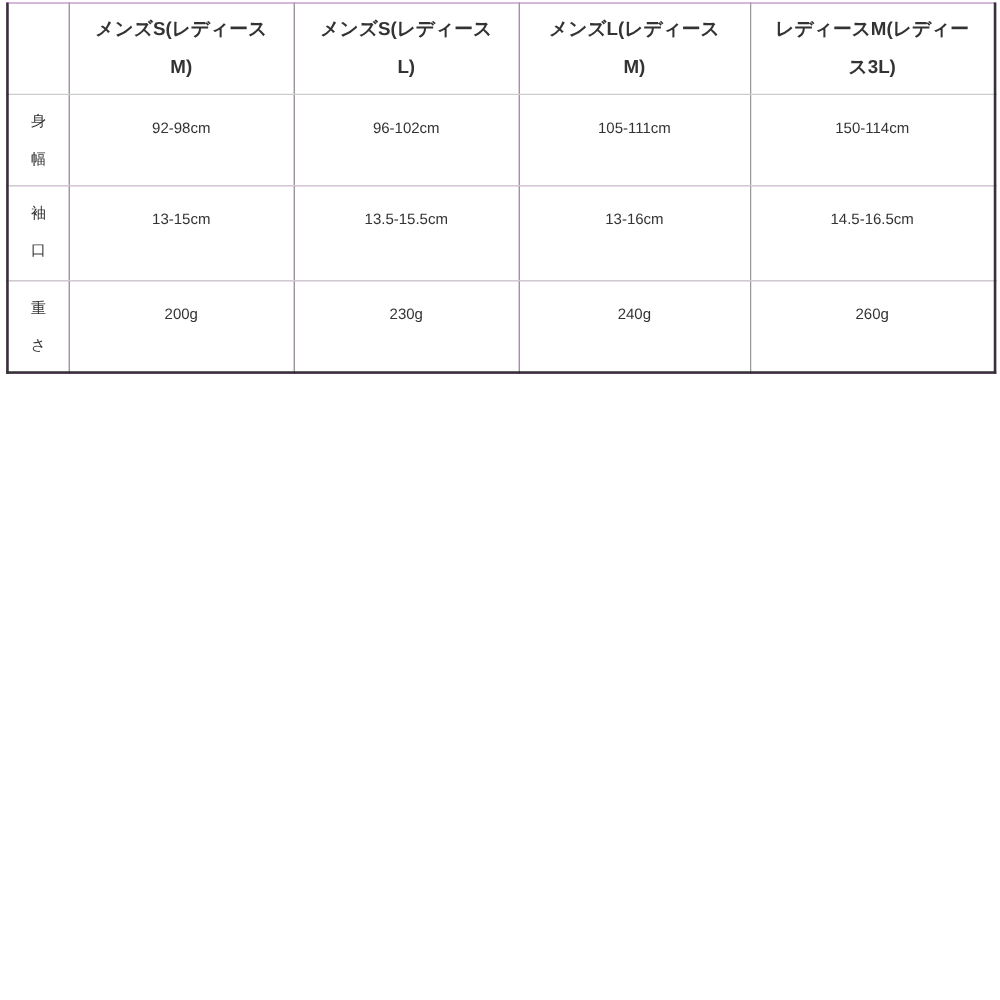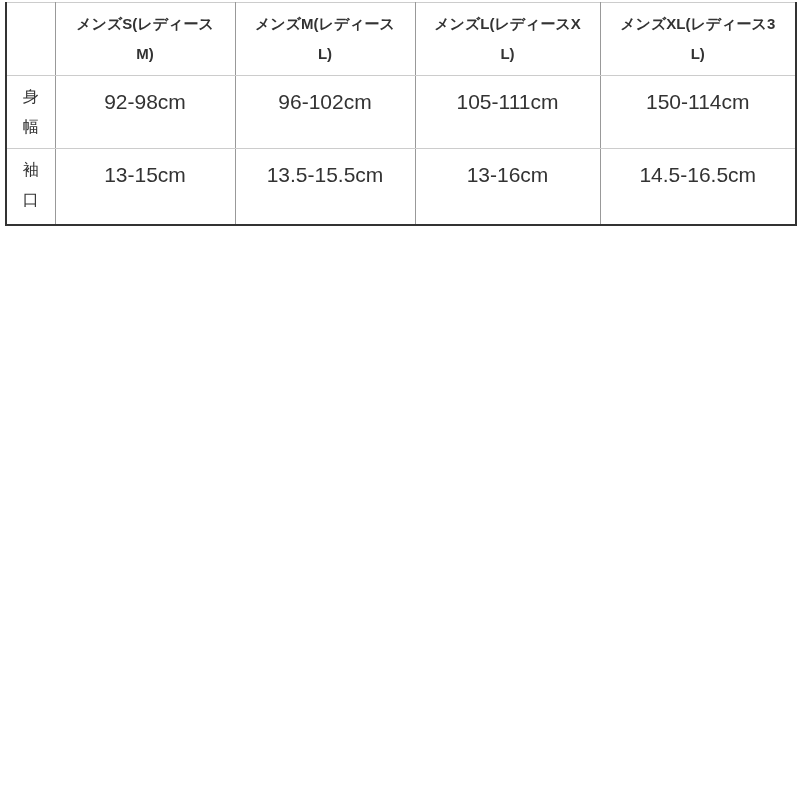--- a/index.html
+++ b/index.html
@@ -41,28 +41,28 @@
     font-weight: bold;
     padding: 6px 16px;
     word-break: break-all;
   }
   
   table.size-chart th.corner {
     padding: 0;
   }
   
   table.size-chart th.row-label {
-    font-size: 16px;
+    font-size: 12px;
     font-weight: normal;
     padding: 6px 13px;
     word-break: break-all;
   }
   
   table.size-chart td.value {
-    font-size: 21px;
+    font-size: 12px;
     padding: 11px 6px 6px 6px;
   }
   tr.r-head { height: 68px; }
   tr.r-0 { height: 72px; }
   tr.r-1 { height: 73px; }
   tr.r-2 { height: 76px; }
   tr.r-3 { height: 73px; }
 </style>
 </head>
 <body>
@@ -72,34 +72,41 @@
     <col style="width:49px">
     <col style="width:180px">
     <col style="width:180px">
     <col style="width:185px">
     <col style="width:196px">
   </colgroup>
   <thead>
     <tr class="r-head">
       <th class="corner"></th>
       <th class="col-head">メンズS(レディースM)</th>
-      <th class="col-head">メンズM(レディースL)</th>
-      <th class="col-head">メンズL(レディースXL)</th>
-      <th class="col-head">メンズXL(レディース3L)</th>
+      <th class="col-head">メンズS(レディースL)</th>
+      <th class="col-head">メンズL(レディースM)</th>
+      <th class="col-head">レディースM(レディース3L)</th>
     </tr>
   </thead>
   <tbody>
     <tr class="r-0">
       <th class="row-label">身幅</th>
       <td class="value">92-98cm</td>
       <td class="value">96-102cm</td>
       <td class="value">105-111cm</td>
       <td class="value">150-114cm</td>
     </tr>
     <tr class="r-2">
       <th class="row-label">袖口</th>
       <td class="value">13-15cm</td>
       <td class="value">13.5-15.5cm</td>
       <td class="value">13-16cm</td>
       <td class="value">14.5-16.5cm</td>
     </tr>
+    <tr class="r-3">
+      <th class="row-label">重さ</th>
+      <td class="value">200g</td>
+      <td class="value">230g</td>
+      <td class="value">240g</td>
+      <td class="value">260g</td>
+    </tr>
   </tbody>
 </table>
 
 </body></html>

